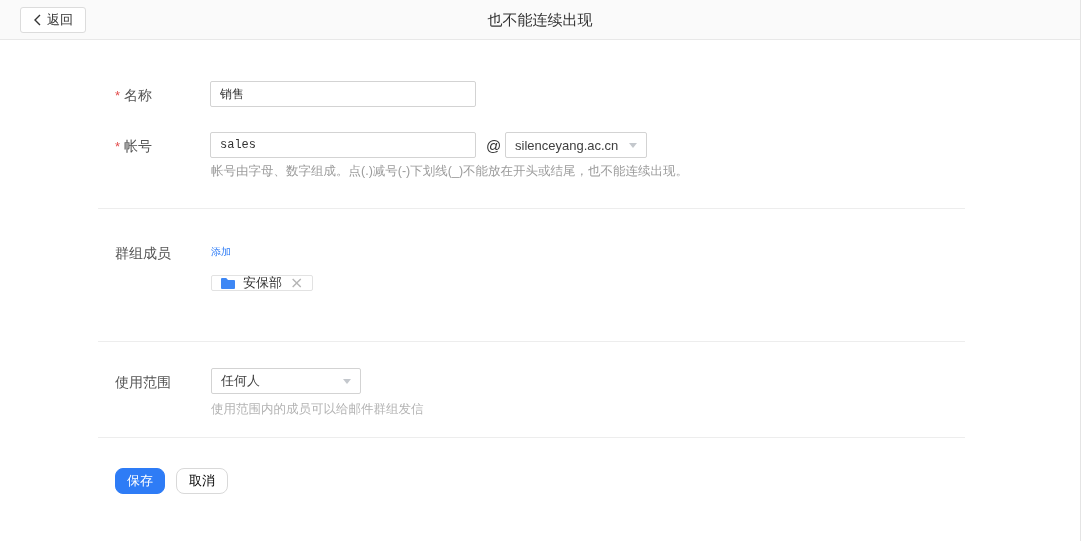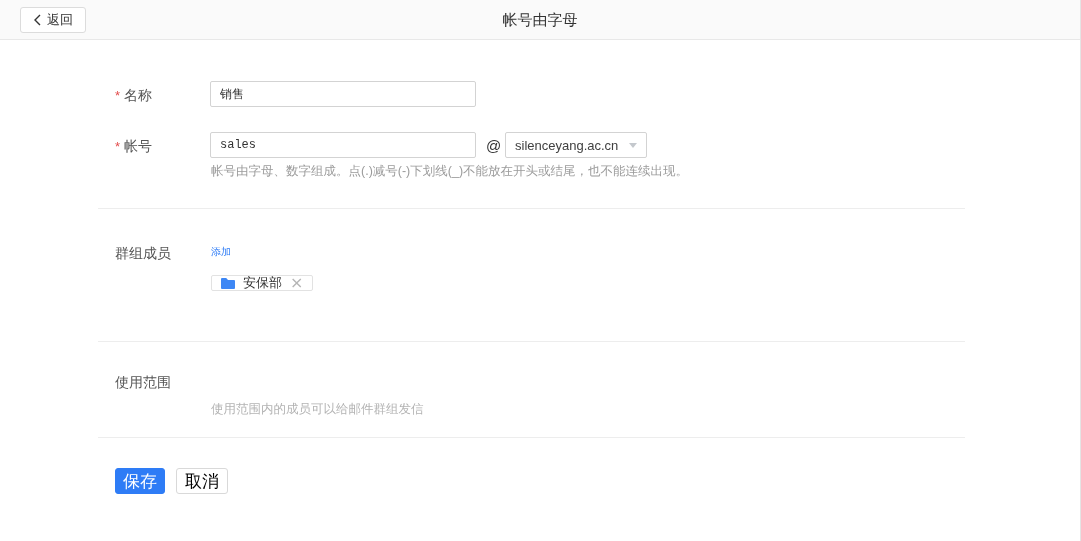--- a/index.html
+++ b/index.html
@@ -95,21 +95,21 @@
   }
   .folder-icon { display: inline-flex; width: 16px; height: 13px; }
   .tag-close {
     color: #b5b5b5; font-size: 16px; line-height: 1; cursor: pointer;
     padding: 0 1px; font-family: "DejaVu Sans", sans-serif;
   }
 
   
   .btn {
     position: absolute; top: 428px; height: 26px;
-    border-radius: 3px; font-size: 17px;
+    border-radius: 8px; font-size: 13px;
     display: inline-flex; align-items: center; justify-content: center;
     cursor: pointer;
     font-family: Liberation Mono, monospace;
   }
   .btn-primary {
     left: 115px; width: 50px;
     background: #2e7cf6; border: 1px solid #2e7cf6; color: #fff;
   }
   .btn-default {
     left: 176px; width: 52px;
@@ -121,21 +121,21 @@
 
 <div class="header">
   <button class="back-btn">
     <span class="back-chevron">
       <svg viewBox="0 0 9 12" width="9" height="12">
           <polyline points="7,1 2,6 7,11" fill="none" stroke="#333" stroke-width="1.4"></polyline>
         </svg>
     </span>
     <span>返回</span>
   </button>
-  <div class="page-title">帐号由字母</div>
+  <div class="page-title">也不能连续出现</div>
 </div>
 
 <div class="content">
 
   <div class="form-label" style="top:47px;">
     <span class="req">*</span><span>名称</span>
   </div>
   <input class="text-input" style="top: 41px;" type="text" value="销售">
 
   <div class="form-label" style="top:98px;">
@@ -160,20 +160,24 @@
         <path d="M1 2 a1 1 0 0 1 1 -1 h4.2 l1.8 2 h6 a1 1 0 0 1 1 1 v7 a1 1 0 0 1 -1 1 h-12 a1 1 0 0 1 -1 -1 z" fill="#3d87f5"></path>
       </svg>
     </span>
     <span>安保部</span>
     <span class="tag-close">×</span>
   </div>
 
   <div class="divider" style="top:301px;"></div>
 
   <div class="form-label" style="top:334px;">使用范围</div>
+  <div class="select-box" style="left:211px; top:328px; width:150px;">
+    <span class="select-value">任何人</span>
+    <span class="caret"></span>
+  </div>
   <div class="help-text lighter" style="top:361px;">使用范围内的成员可以给邮件群组发信</div>
 
   <div class="divider" style="top:397px;"></div>
 
   <button class="btn btn-primary">保存</button>
   <button class="btn btn-default">取消</button>
 
 </div>
 
 </body></html>

